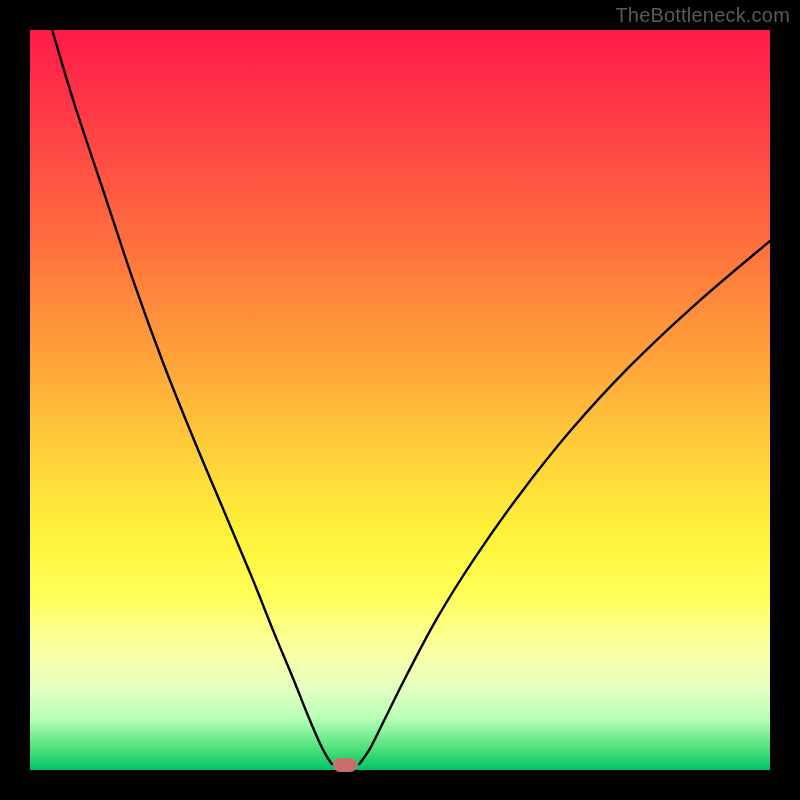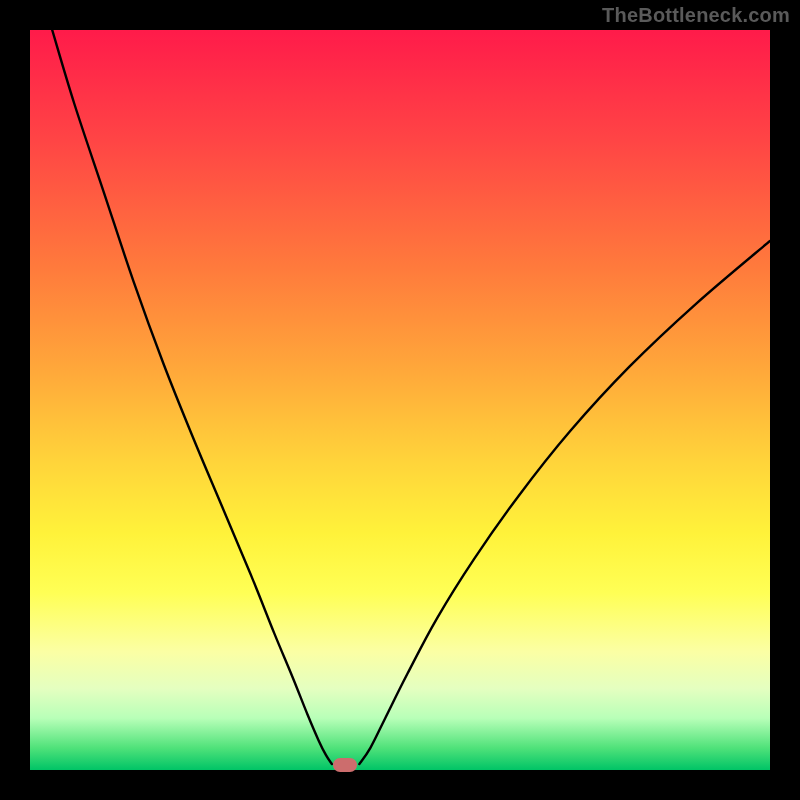--- a/index.html
+++ b/index.html
@@ -45,21 +45,21 @@
     height: 14px;
     background: #cc6d6d;
     border-radius: 7px;
   }
   .watermark {
     position: absolute;
     top: 4px;
     right: 10px;
     color: #5a5a5a;
     font-size: 20px;
-    font-weight: 700;
+    font-weight: 400;
     letter-spacing: 0.2px;
     user-select: none;
   }
   svg.curve {
     position: absolute;
     left: 0;
     top: 0;
     width: 740px;
     height: 740px;
     pointer-events: none;

